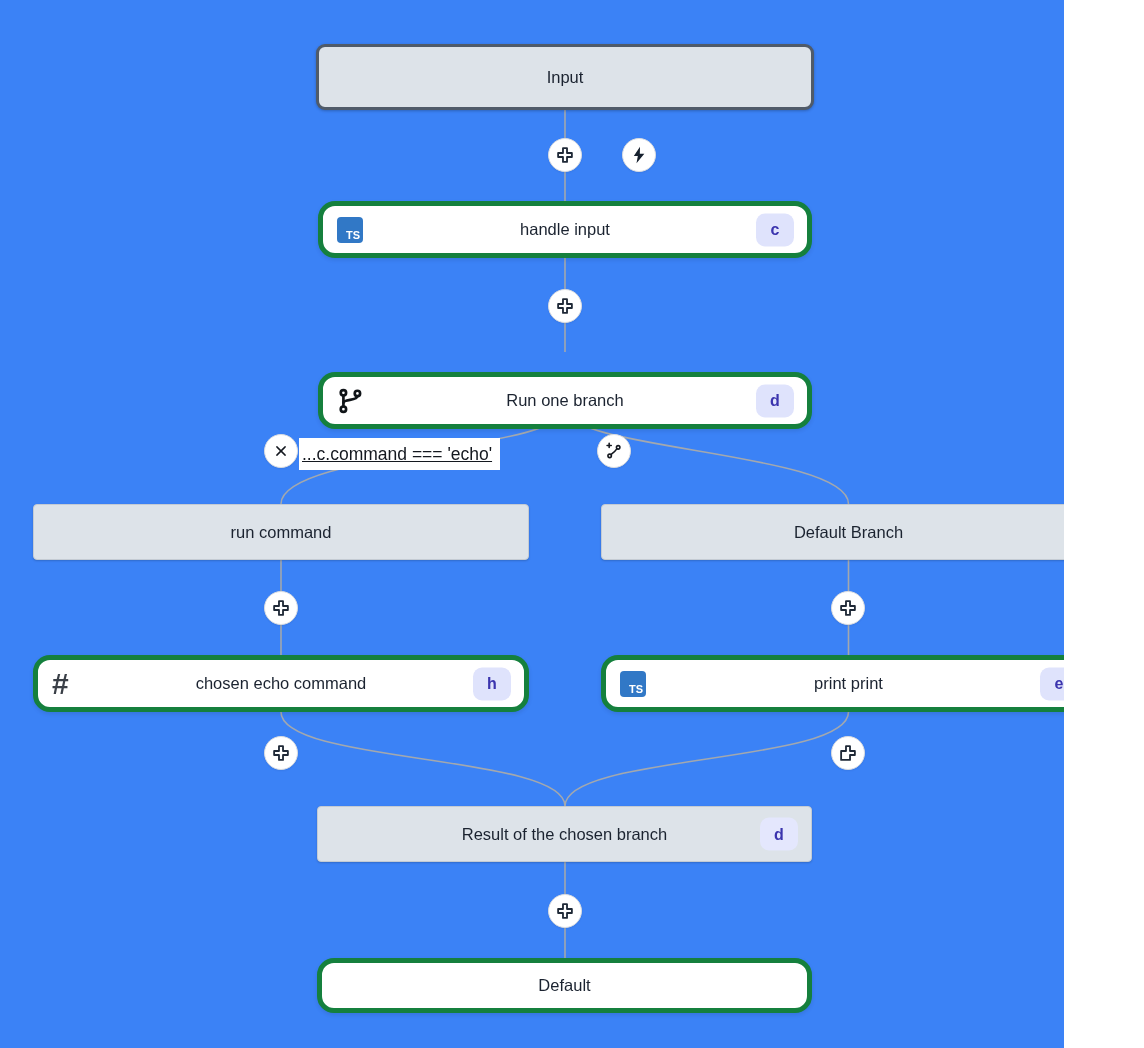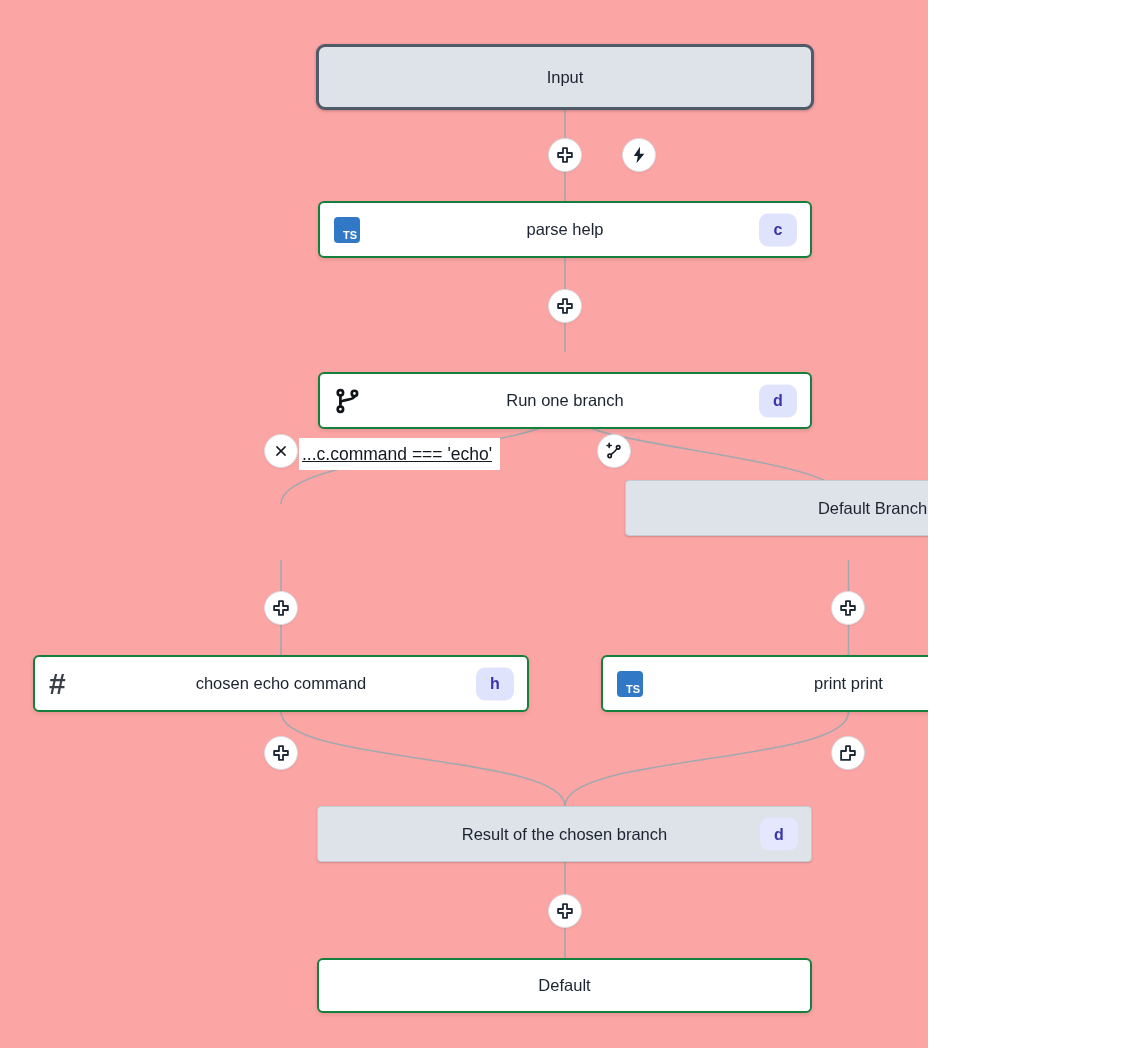--- a/index.html
+++ b/index.html
@@ -1,23 +1,23 @@
 <!DOCTYPE html>
 <html><head>
 <meta charset="utf-8">
 <style>
   * { margin: 0; padding: 0; box-sizing: border-box; }
   html, body { width: 1144px; height: 1048px; }
   body { font-family: "Liberation Sans", sans-serif; }
 
   .canvas {
     position: relative;
-    width: 928px;
+    width: 1064px;
     height: 1048px;
-    background: #fca5a5;
+    background: #3b82f6;
     overflow: hidden;
   }
 
   .edges {
     position: absolute;
     left: 0; top: 0;
     width: 1144px; height: 1048px;
     pointer-events: none;
   }
 
@@ -33,22 +33,22 @@
 
   .input-box {
     background: #dde3e9;
     border: 3px solid #505b69;
     border-radius: 9px;
     box-shadow: 0 1px 3px rgba(0,0,0,0.25);
   }
 
   .step-node {
     background: #ffffff;
-    border: 2px solid #15803d;
-    border-radius: 6px;
+    border: 5px solid #15803d;
+    border-radius: 17px;
     box-shadow: 0 2px 4px rgba(0,0,0,0.10);
     padding-left: 20px;
   }
 
   .node-label {
     position: absolute; inset: 0;
     display: flex; align-items: center; justify-content: center;
     font-size: 16.5px;
     color: #1b2330;
   }
@@ -147,21 +147,21 @@
       <path d="M13.2 2.2 L5.8 13.2 h4.8 l-1.6 8.6 L18.4 10.4 h-5.4 Z" fill="#16202e"></path>
     </svg>
   </div>
 
   <div class="vnode step-node" style="left:318px; top:201px; width:494px; height:57px;">
     <div class="left-icon">
       <div class="ts-icon">
           <span>TS</span>
         </div>
     </div>
-    <div class="node-label">parse help</div>
+    <div class="node-label">handle input</div>
     <div class="badge">c</div>
   </div>
 
   <div class="edge-circle" style="left:548px; top:289px;">
     <svg width="22" height="22" viewBox="0 0 24 24">
       <path d="M9.8 4.5 h4.4 v5.3 h5.3 v4.4 h-5.3 v5.3 h-4.4 v-5.3 H4.5 V9.8 h5.3 Z" fill="#ffffff" stroke="#1f2937" stroke-width="2" stroke-linejoin="round"></path>
     </svg>
   </div>
 
   <div class="vnode step-node" style="left:318px; top:352px; width:494px; height:57px;margin-top:20px;">
@@ -188,22 +188,25 @@
 
   <div class="edge-circle" style="left:597px; top:434px;">
     <svg width="20" height="20" viewBox="0 0 24 24" fill="none" stroke="#14181f" stroke-width="1.9" stroke-linecap="round">
       <path d="M6.2 2.8 v5 M3.7 5.3 h5"></path>
       <circle cx="6.8" cy="17.8" r="2.1"></circle>
       <circle cx="17" cy="7.6" r="2.1"></circle>
       <path d="M8.4 16.2 C10.6 14.4, 13.6 12.2, 15.4 9.4"></path>
     </svg>
   </div>
 
-
-  <div class="vnode header-box" style="left:601px; top:480px; width:495px; height:56px;margin-left:24px;">
+  <div class="vnode header-box" style="left:33px; top:504px; width:496px; height:56px;">
+    <div class="node-label">run command</div>
+  </div>
+
+  <div class="vnode header-box" style="left:601px; top:504px; width:495px; height:56px;">
     <div class="node-label">Default Branch</div>
   </div>
 
   <div class="edge-circle" style="left:264px; top:591px;">
     <svg width="22" height="22" viewBox="0 0 24 24">
       <path d="M9.8 4.5 h4.4 v5.3 h5.3 v4.4 h-5.3 v5.3 h-4.4 v-5.3 H4.5 V9.8 h5.3 Z" fill="#ffffff" stroke="#1f2937" stroke-width="2" stroke-linejoin="round"></path>
     </svg>
   </div>
   <div class="edge-circle" style="left:831px; top:591px;">
     <svg width="22" height="22" viewBox="0 0 24 24">

